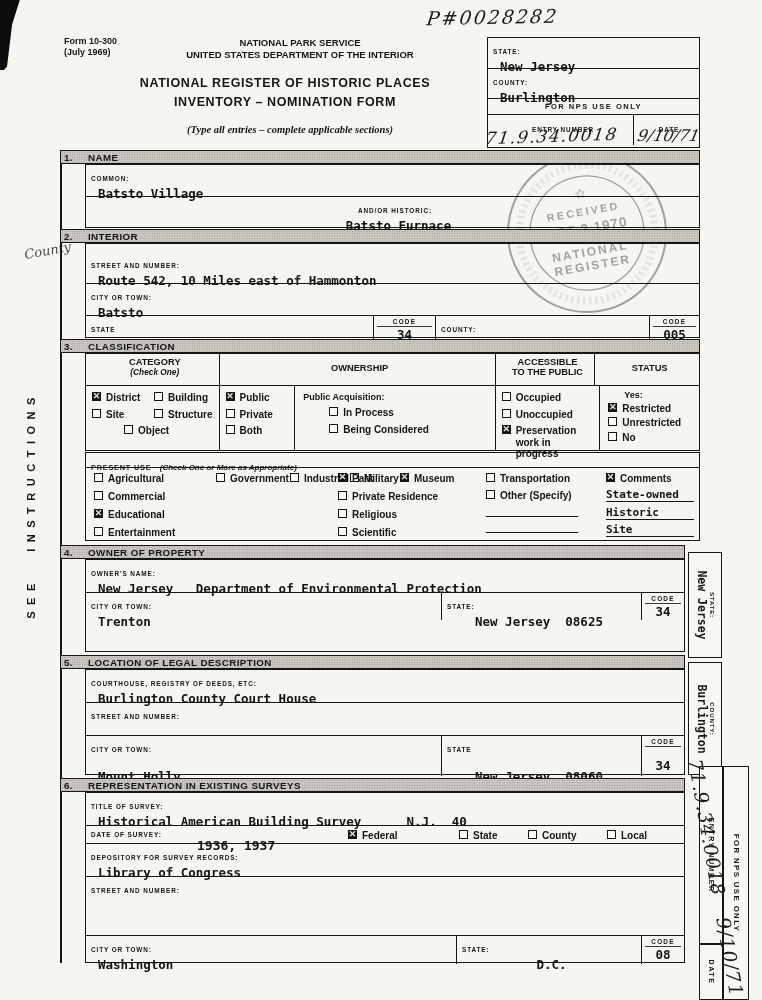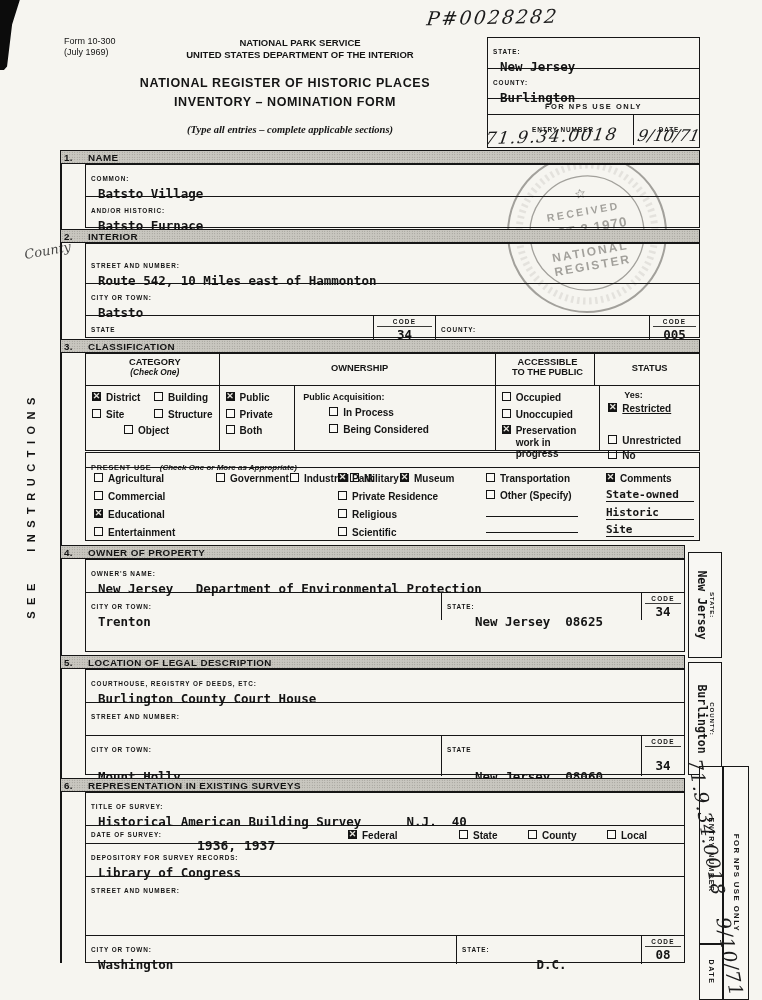--- a/index.html
+++ b/index.html
@@ -44,21 +44,21 @@
 </style>
 </head>
 <body>
 
 <div class="page">
 
   <div class="abs" style="left:0;top:0;width:22px;height:70px;background:#0c0c0c;clip-path:polygon(0 0,90% 0,55% 35%,32% 95%,18% 100%,0 100%);"></div>
 
   <div class="abs hand" style="left:427px;top:6px;font-size:19px;letter-spacing:2px;transform:skewX(-8deg) rotate(-1deg);">P#0028282</div>
 
-  <div class="abs" style="left:64px;top:36px;font-size:9px;font-weight:normal;line-height:1.25;">
+  <div class="abs" style="left:64px;top:36px;font-size:9px;font-weight:bold;line-height:1.25;">
     <div>Form 10-300</div>
     <div>(July 1969)</div>
   </div>
   <div class="abs" style="left:130px;top:37px;width:340px;text-align:center;font-size:9.5px;font-weight:bold;line-height:1.3;">
     <div>NATIONAL PARK SERVICE</div>
     <div>UNITED STATES DEPARTMENT OF THE INTERIOR</div>
   </div>
   <div class="abs" style="left:100px;top:74px;width:370px;text-align:center;font-size:12.5px;font-weight:bold;line-height:1.55;letter-spacing:.6px;">
     <div>NATIONAL REGISTER OF HISTORIC PLACES</div>
     <div>INVENTORY – NOMINATION FORM</div>
@@ -114,21 +114,21 @@
 
   <div class="secbar" style="top:150px;width:640px;">
     <span class="num">1.</span>
     <span>NAME</span>
   </div>
   <div class="panel" style="left:85px;top:164px;width:615px;height:64px;">
     <div class="frow" style="height:32px;">
       <span class="lbl">COMMON:</span>
       <div class="val">Batsto Village</div>
     </div>
-    <div class="frow last" style="height:32px;">
+    <div class="frow last" style="height:32px;text-align:center;">
       <span class="lbl">AND/OR HISTORIC:</span>
       <div class="val">Batsto Furnace</div>
     </div>
   </div>
 
   <div class="secbar" style="top:229px;width:640px;">
     <span class="num">2.</span>
     <span>INTERIOR</span>
   </div>
   <div class="panel" style="left:85px;top:243px;width:615px;height:95px;">
@@ -247,21 +247,21 @@
               <span class="bx"></span>
               <span>Unoccupied</span>
             </div>
           <div class="cb">
               <span class="bx checked"></span>
               <span style="max-width:80px;">Preservation work in progress</span>
             </div>
         </div>
         <div class="cell" style="width:100px;padding:4px 0 0 8px;">
           <div style="font-size:9px;font-weight:bold;margin:0 0 3px 16px;">Yes:</div>
-          <div class="cb" style="margin-bottom:20px;text-decoration:underline;">
+          <div class="cb" style="margin-bottom:2px;">
               <span class="bx checked"></span>
               <span>Restricted</span>
             </div>
           <div class="cb" style="margin-bottom:4px;">
               <span class="bx"></span>
               <span>Unrestricted</span>
             </div>
           <div class="cb">
               <span class="bx"></span>
               <span>No</span>

